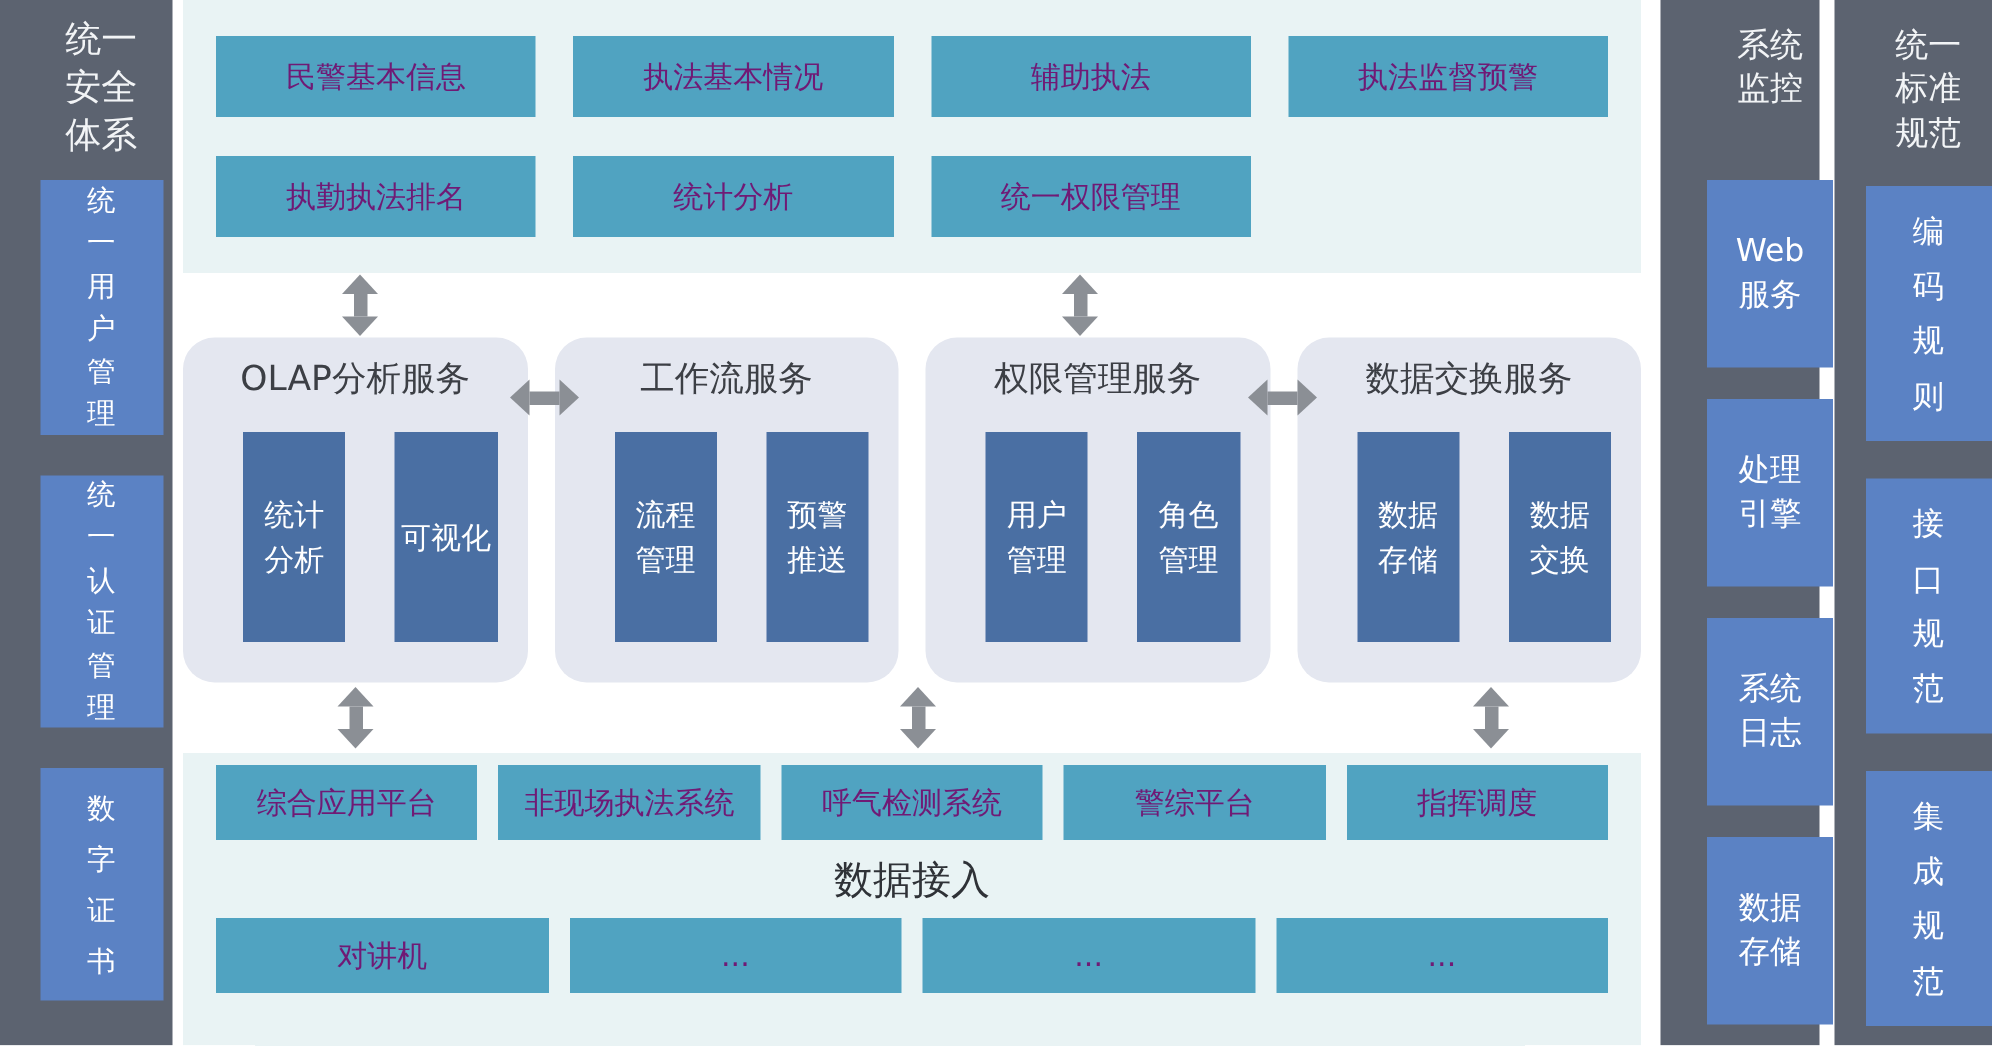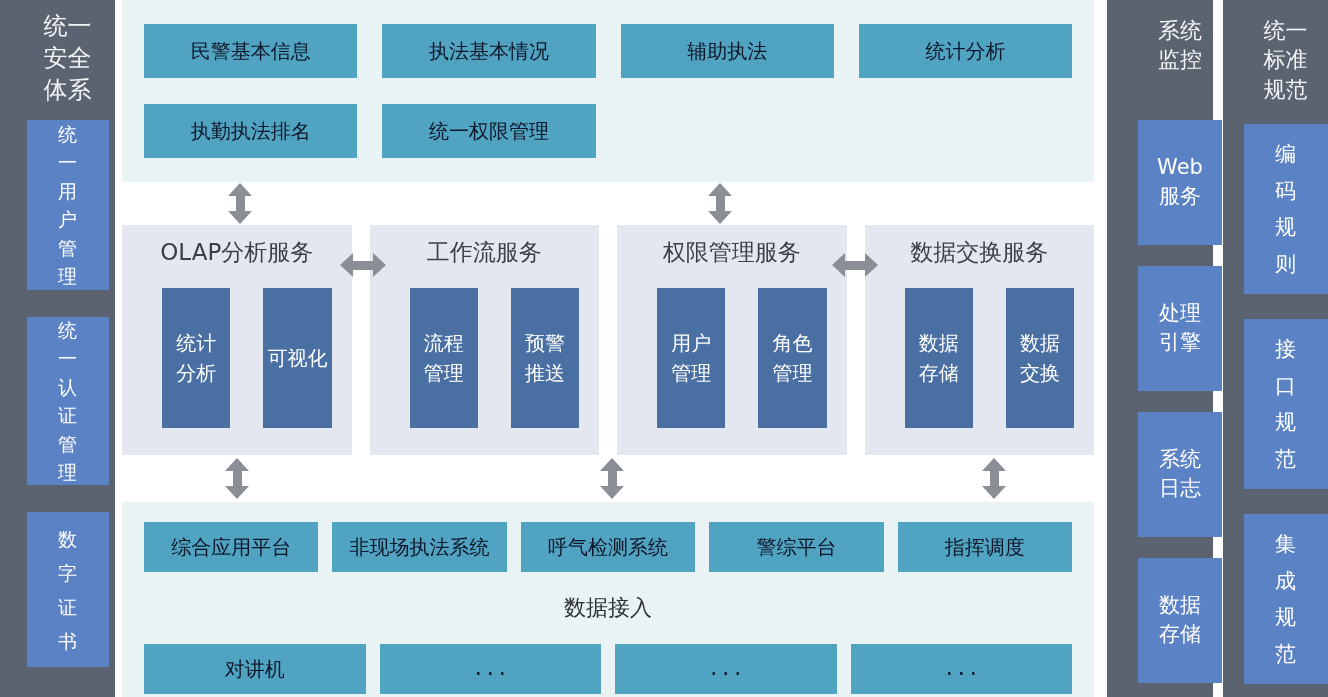--- a/index.html
+++ b/index.html
@@ -42,41 +42,41 @@
 
   .standards-col .side-box{width:84px;height:170px;font-size:21px;line-height:1.75;margin-top:25px;}
   .standards-col .side-box.first{margin-top:20px;}
 
   
   .main{position:absolute;left:122px;top:0;width:972px;height:697px;}
 
   .top-panel{height:182px;background:var(--light-panel);
              display:grid;grid-template-columns:repeat(4,1fr);
              column-gap:25px;row-gap:26px;padding:24px 22px;}
-  .teal-btn{background:var(--teal);color:#0f172a;display:flex;align-items:center;
+  .teal-btn{background:var(--teal);color:#701a75;display:flex;align-items:center;
             justify-content:center;font-size:20px;}
 
   .gap-row{position:relative;}
   .gap-top{height:43px;}
   .gap-bottom{height:47px;}
 
   
   .services{position:relative;height:230px;display:flex;gap:18px;}
-  .service-panel{flex:1;background:var(--service-panel);padding:10px 20px 8px;}
+  .service-panel{flex:1;background:var(--service-panel);padding:10px 20px 8px;border-radius:21px;}
   .service-title{text-align:center;font-size:23px;color:var(--title-ink);margin-top:2px;}
   .modules{display:flex;gap:13px;margin-top:20px;height:140px;}
   .module{flex:1;background:var(--inner-box);color:#fff;font-size:20px;line-height:1.5;
           display:flex;align-items:center;justify-content:center;text-align:center;}
 
   
-  .bottom-panel{height:195px;background:var(--light-panel);padding:20px 22px 0;font-family:Liberation Mono, monospace;}
+  .bottom-panel{height:195px;background:var(--light-panel);padding:8px 22px 0;}
   .bottom-row{display:flex;gap:14px;height:50px;}
   .bottom-row .teal-btn{flex:1;}
-  .access-label{height:72px;display:flex;align-items:center;justify-content:center;
-                font-size:22px;color:var(--label-ink);}
+  .access-label{height:52px;display:flex;align-items:center;justify-content:center;
+                font-size:26px;color:var(--label-ink);}
 
   
   .v-arrow{position:absolute;width:24px;height:41px;display:flex;flex-direction:column;align-items:center;}
   .v-arrow .head-up{width:0;height:0;border-left:12px solid transparent;border-right:12px solid transparent;
                     border-bottom:13px solid var(--arrow);}
   .v-arrow .head-down{width:0;height:0;border-left:12px solid transparent;border-right:12px solid transparent;
                       border-top:13px solid var(--arrow);}
   .v-arrow .shaft{width:9px;flex:1;background:var(--arrow);}
 
   .h-arrow{position:absolute;width:46px;height:24px;display:flex;align-items:center;z-index:2;}
@@ -112,22 +112,23 @@
 证
 书</div>
   </div>
 
   <div class="main">
 
     <div class="top-panel">
       <div class="teal-btn">民警基本信息</div>
       <div class="teal-btn">执法基本情况</div>
       <div class="teal-btn">辅助执法</div>
+      <div class="teal-btn">执法监督预警</div>
+      <div class="teal-btn">执勤执法排名</div>
       <div class="teal-btn">统计分析</div>
-      <div class="teal-btn">执勤执法排名</div>
       <div class="teal-btn">统一权限管理</div>
     </div>
 
     <div class="gap-row gap-top">
       <div class="v-arrow" style="left:106px;top:1px;">
         <div class="head-up"></div>
           <div class="shaft"></div>
           <div class="head-down"></div>
       </div>
       <div class="v-arrow" style="left:586px;top:1px;">

